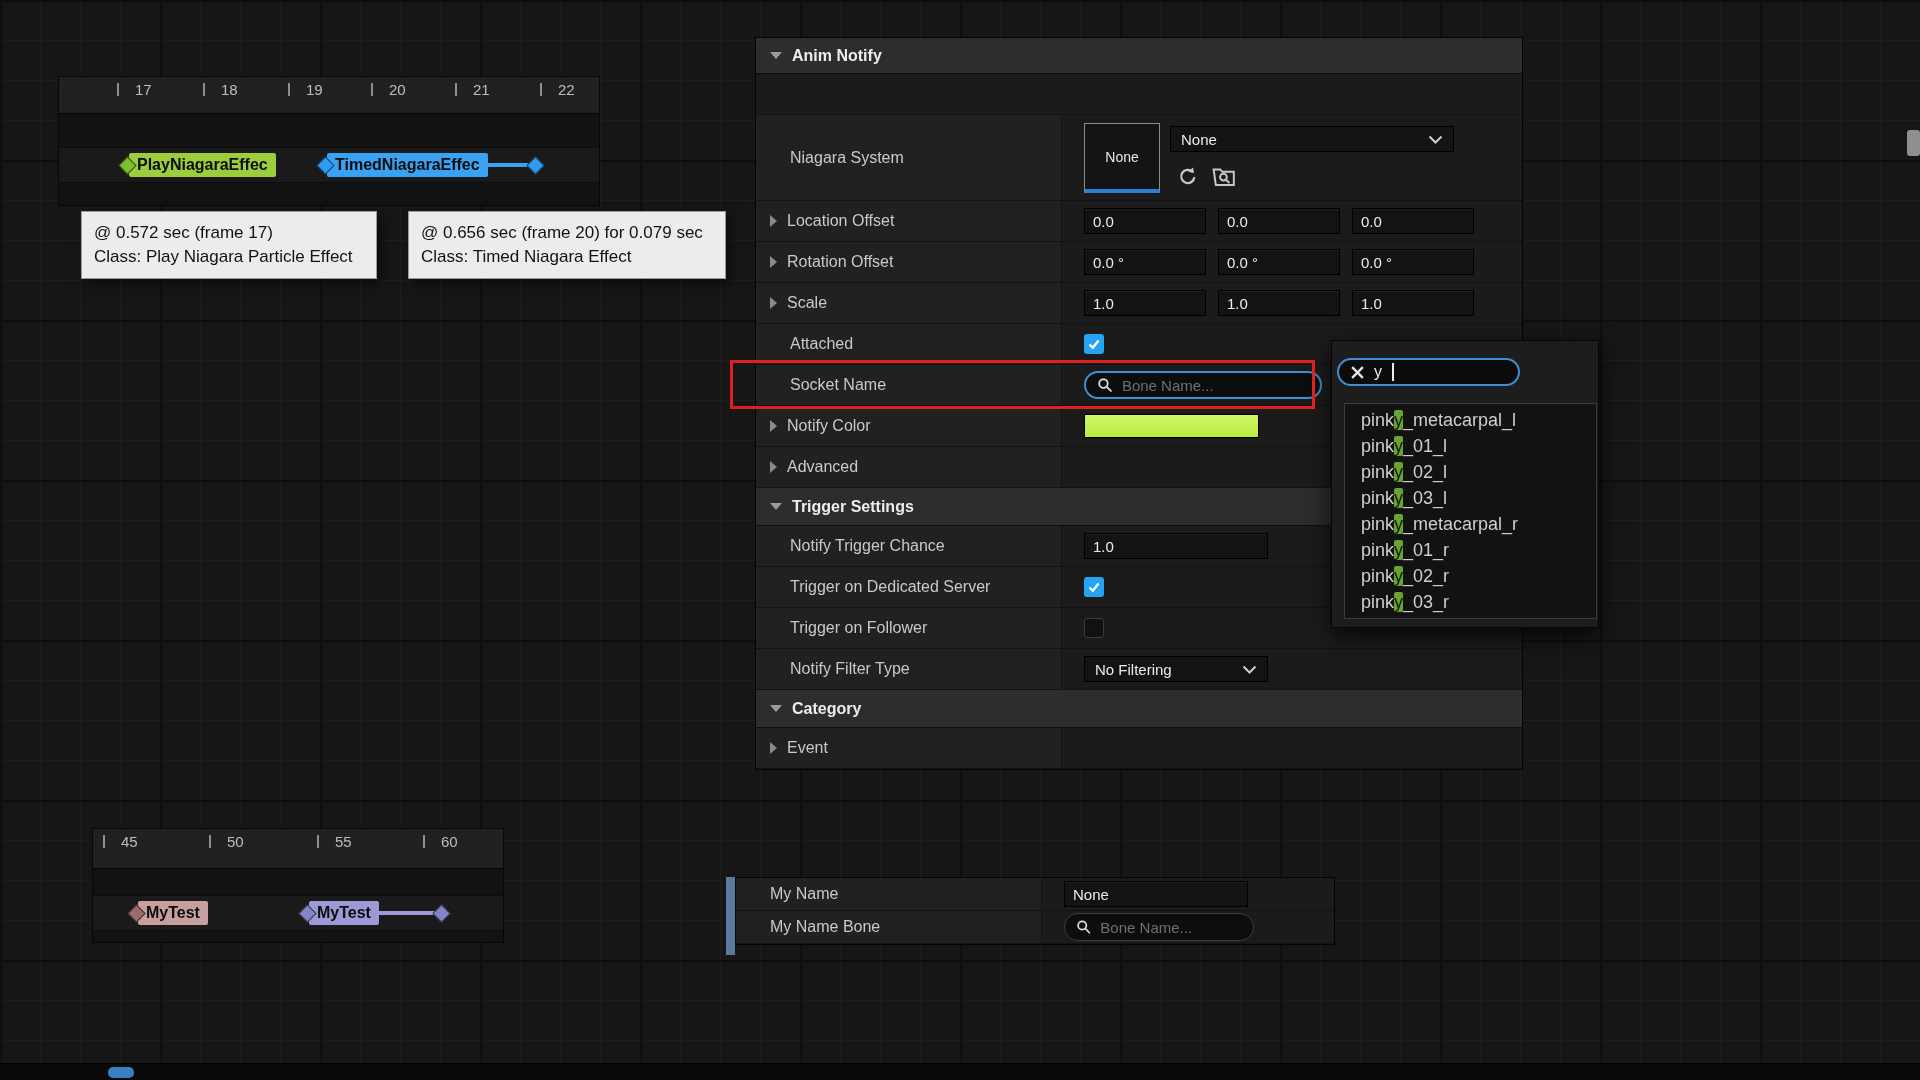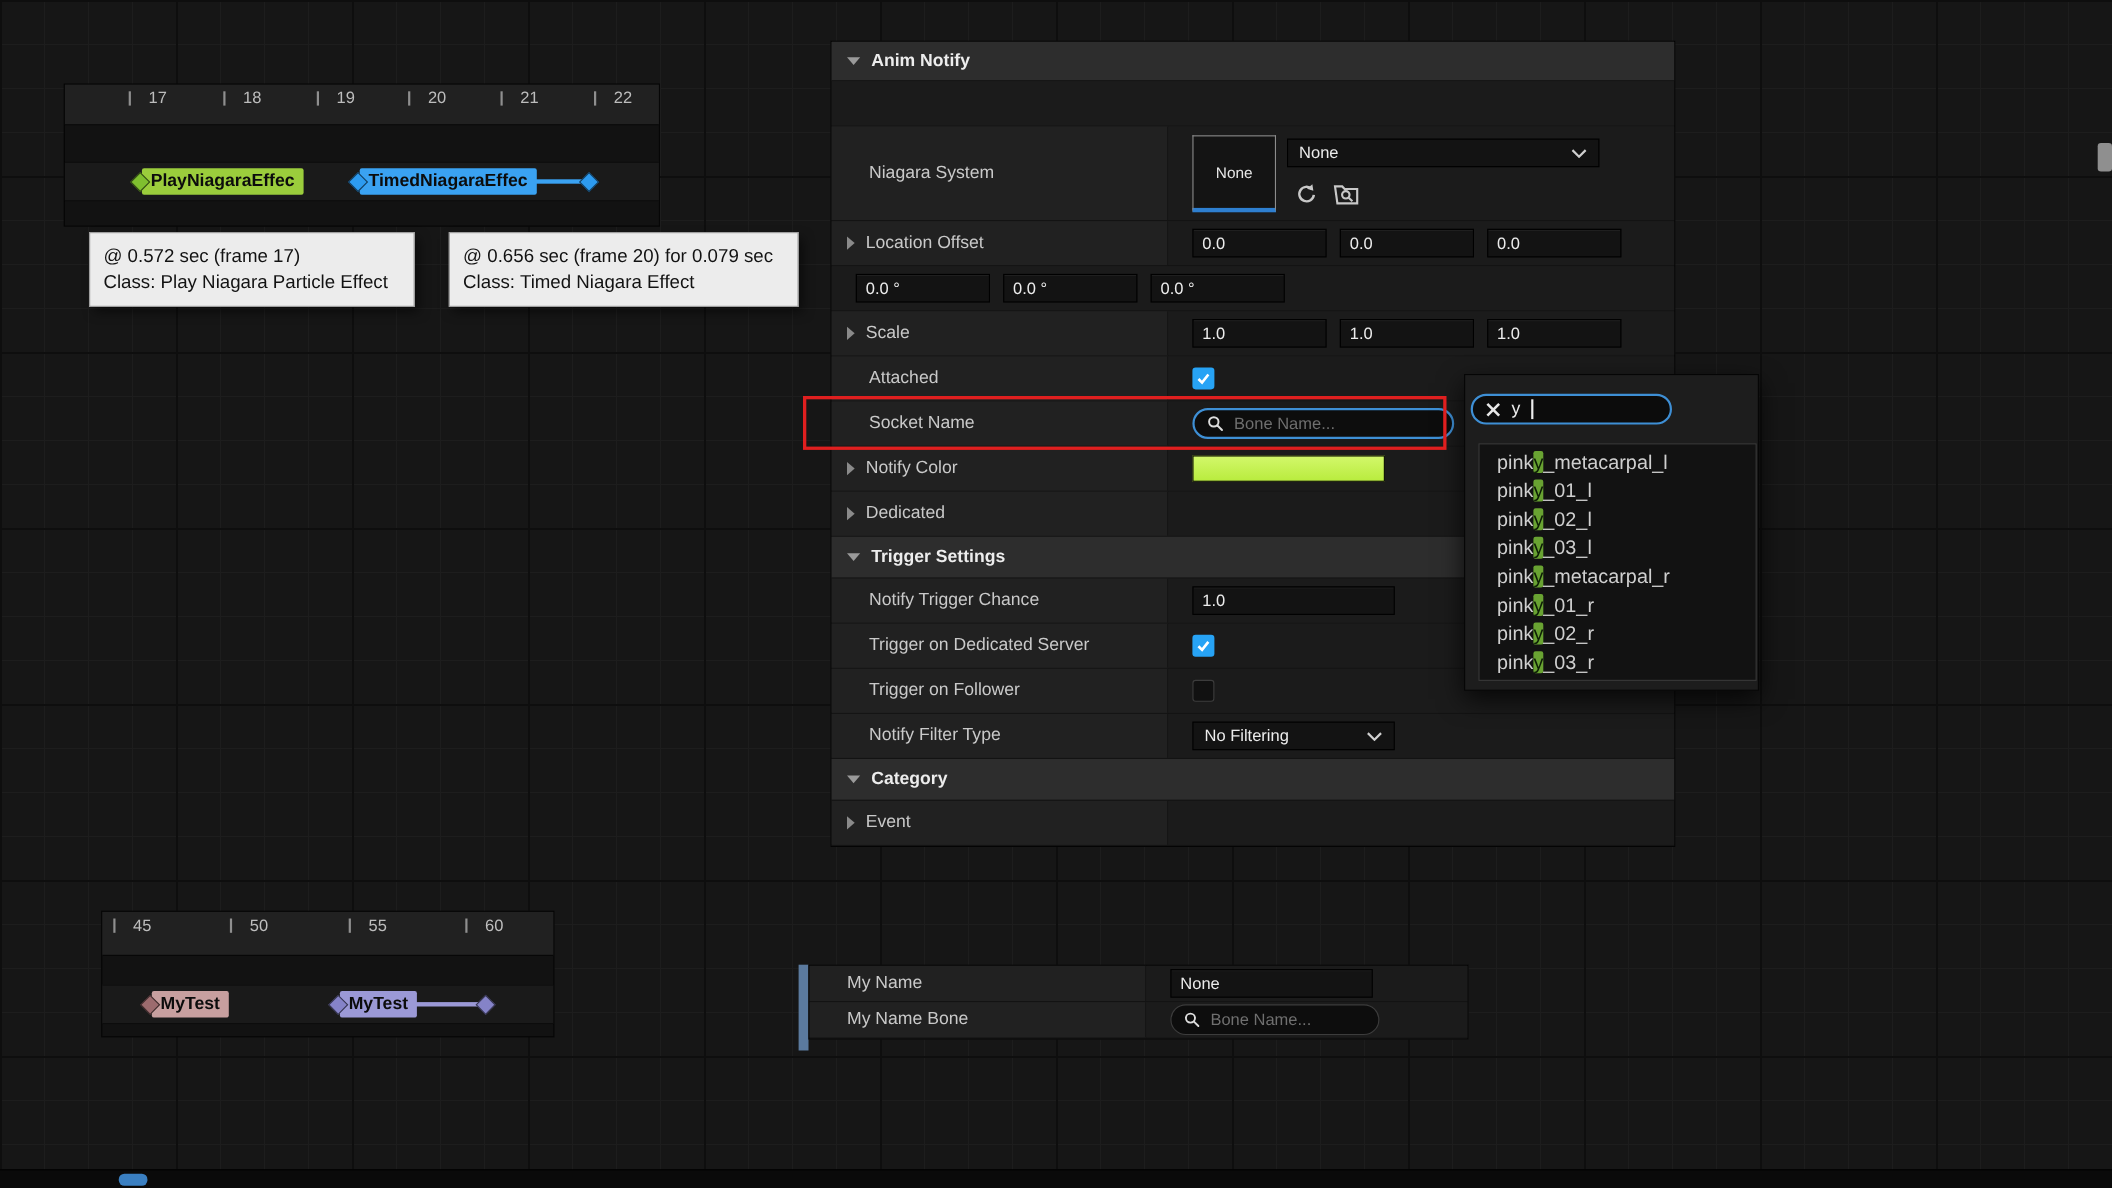--- a/index.html
+++ b/index.html
@@ -201,20 +201,24 @@
       <span>Location Offset</span>
     </div>
     <div class="val">
       <input class="num" value="0.0" style="">
       <input class="num" value="0.0" style="">
       <input class="num" value="0.0" style="">
     </div>
   </div>
 
   <div class="row">
+    <div class="lbl">
+      <span class="tri-right"></span>
+      <span>Rotation Offset</span>
+    </div>
     <div class="val">
       <input class="num" value="0.0 °" style="">
       <input class="num" value="0.0 °" style="">
       <input class="num" value="0.0 °" style="">
     </div>
   </div>
 
   <div class="row">
     <div class="lbl">
       <span class="tri-right"></span>
@@ -261,21 +265,21 @@
       <span>Notify Color</span>
     </div>
     <div class="val">
       <span class="swatch" style="background-color: rgb(201, 241, 84);"></span>
     </div>
   </div>
 
   <div class="row">
     <div class="lbl">
       <span class="tri-right"></span>
-      <span>Dedicated</span>
+      <span>Advanced</span>
     </div>
     <div class="val"></div>
   </div>
 
   <div class="cat-header h38">
     <span class="tri-down"></span>
     <span>Trigger Settings</span>
   </div>
 
   <div class="row">

